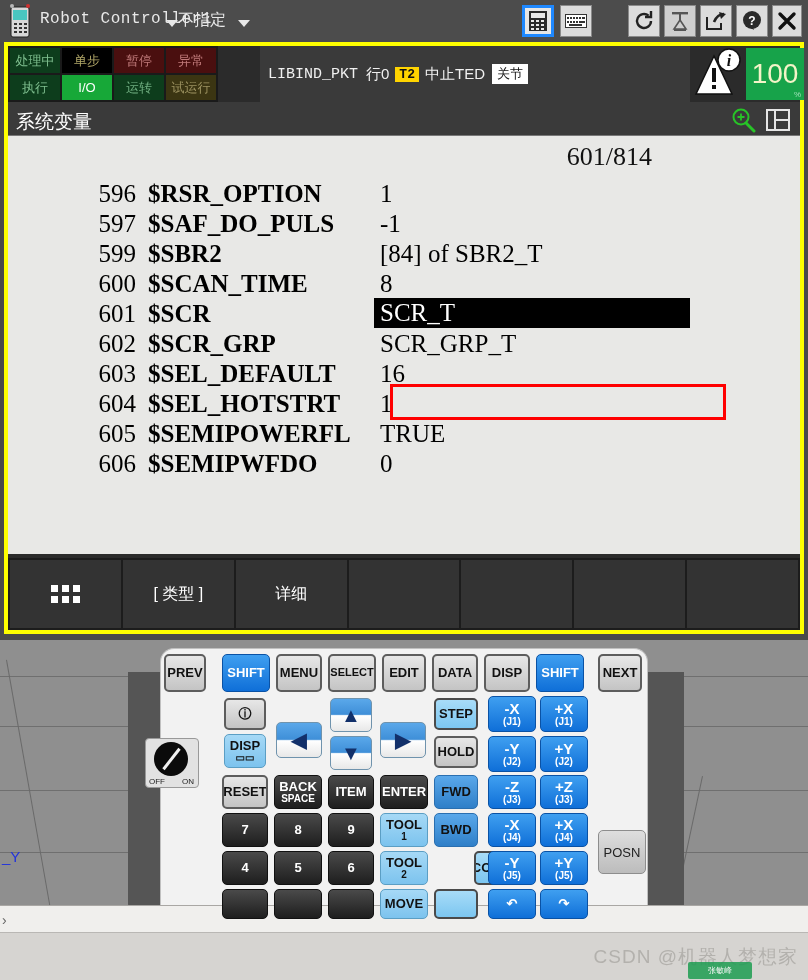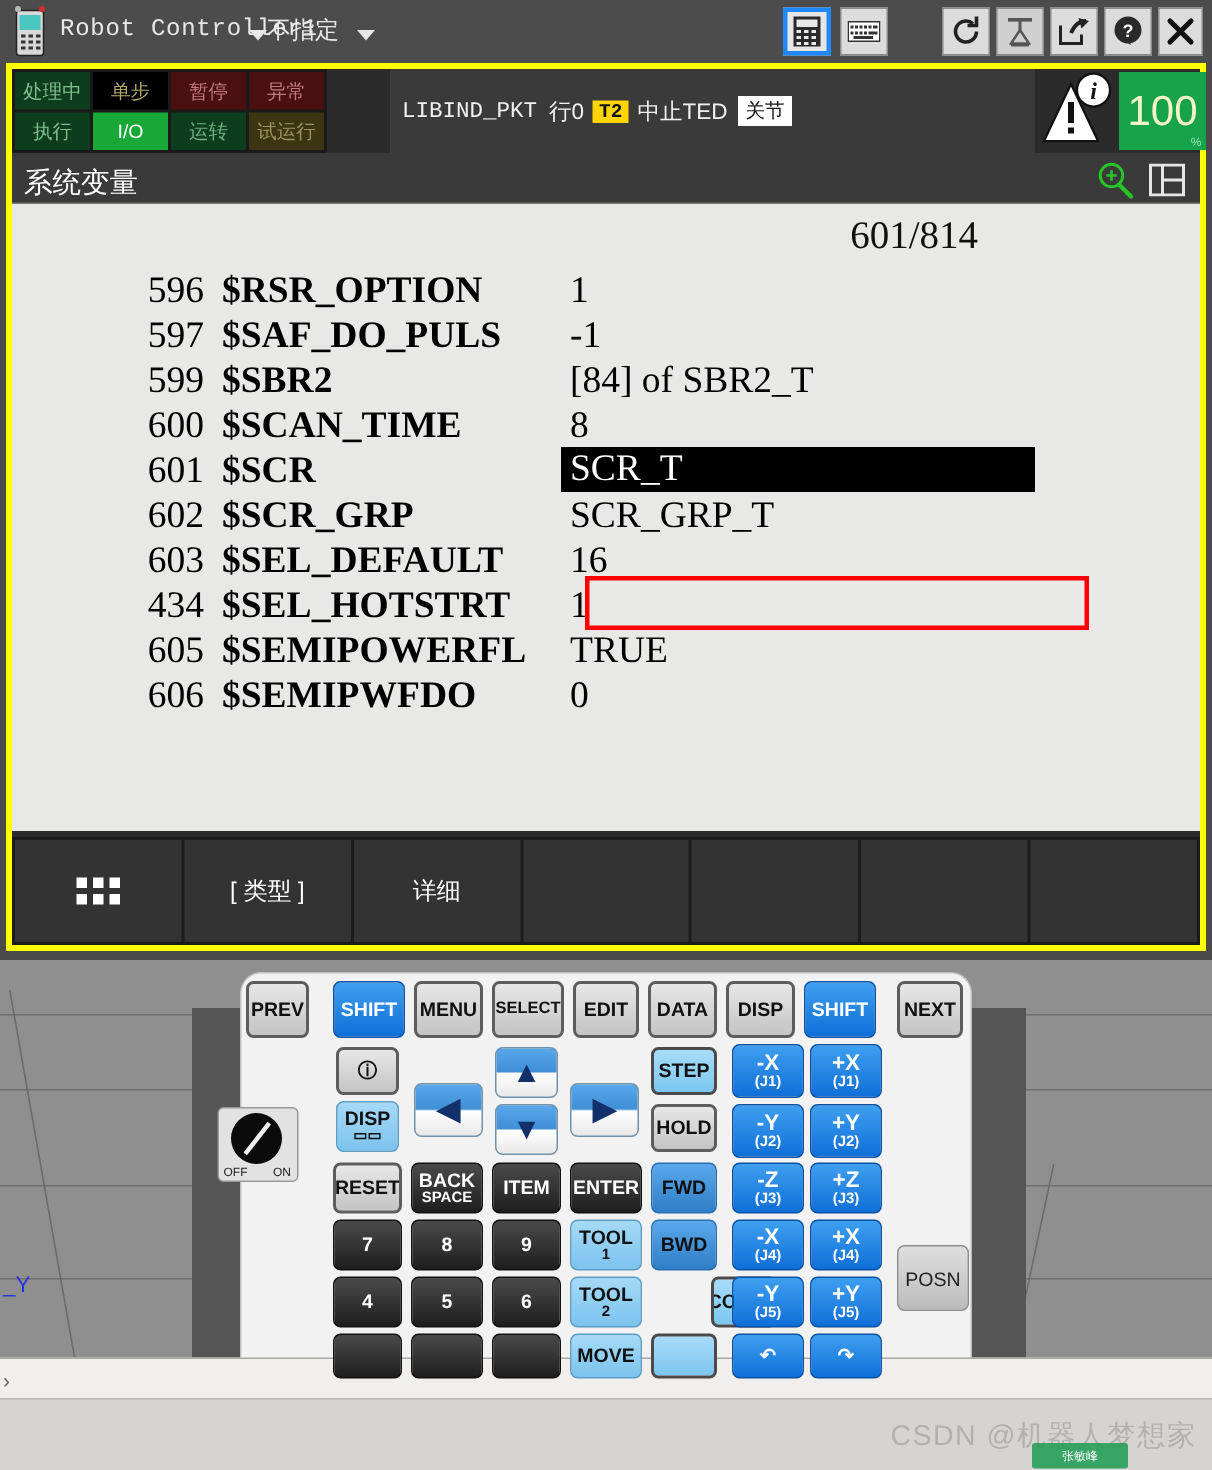--- a/index.html
+++ b/index.html
@@ -412,21 +412,21 @@
             <span class="var-idx">602</span>
             <span class="var-name">$SCR_GRP</span>
             <span class="var-val">SCR_GRP_T</span>
           </div>
           <div class="var-row">
             <span class="var-idx">603</span>
             <span class="var-name">$SEL_DEFAULT</span>
             <span class="var-val">16</span>
           </div>
           <div class="var-row">
-            <span class="var-idx">434</span>
+            <span class="var-idx">604</span>
             <span class="var-name">$SEL_HOTSTRT</span>
             <span class="var-val">1</span>
           </div>
           <div class="var-row">
             <span class="var-idx">605</span>
             <span class="var-name">$SEMIPOWERFL</span>
             <span class="var-val">TRUE</span>
           </div>
           <div class="var-row">
             <span class="var-idx">606</span>

